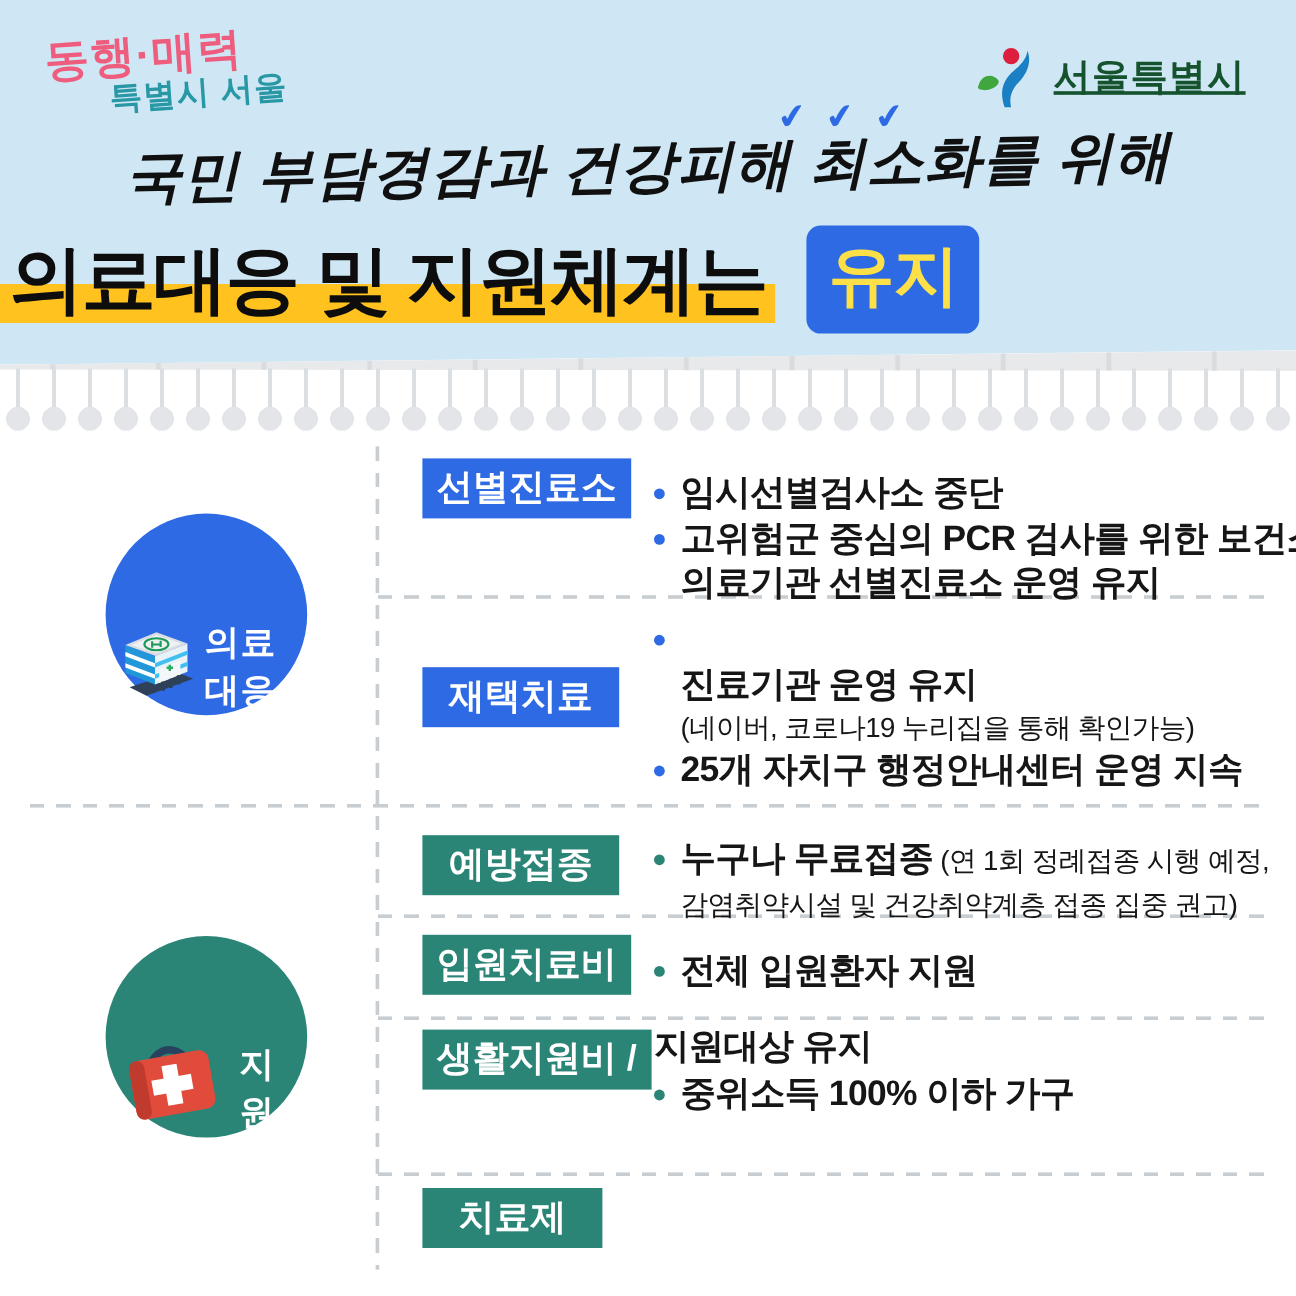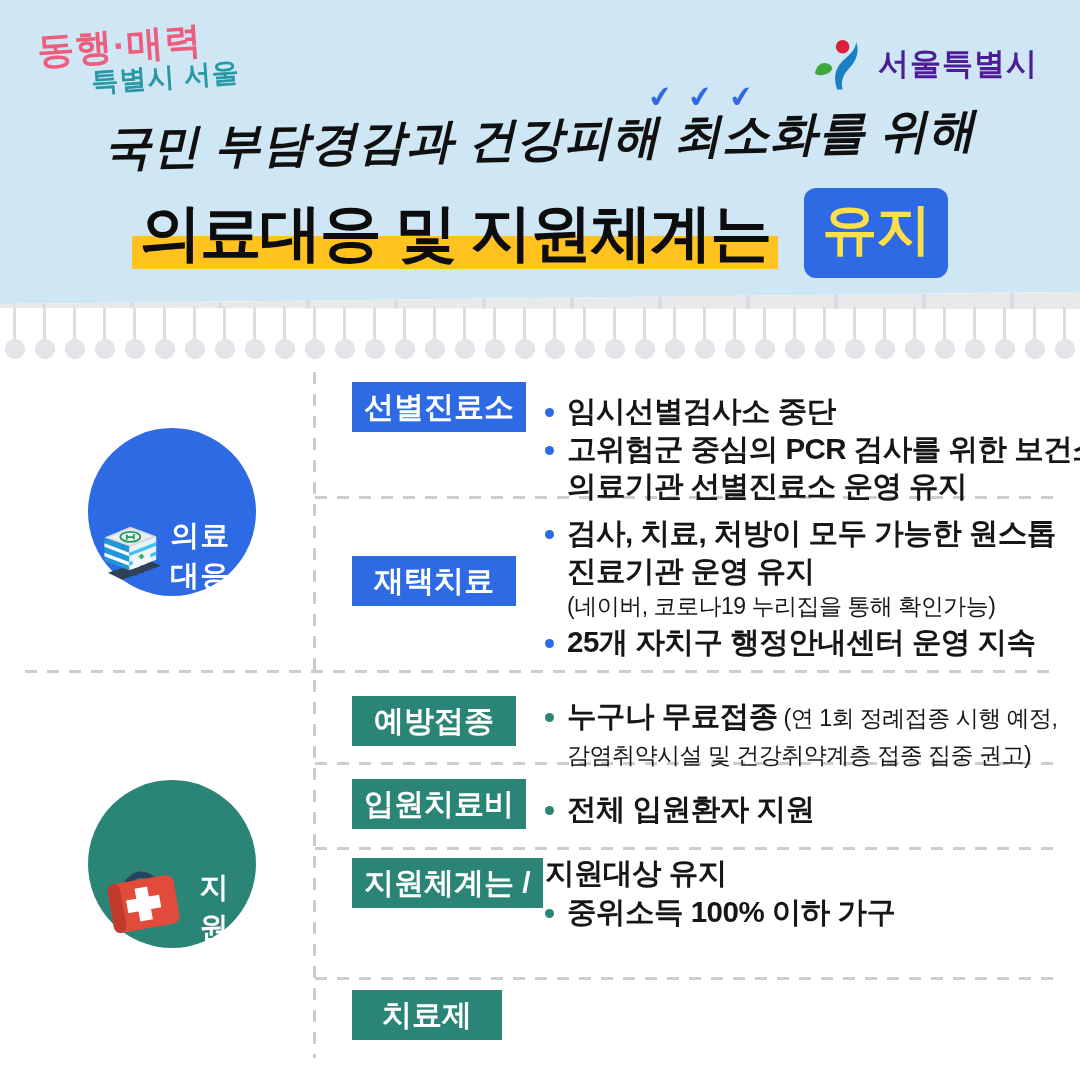--- a/index.html
+++ b/index.html
@@ -11,31 +11,31 @@
   
   .header {
     position:absolute; top:0; left:0; width:1080px; height:304px;
     background:#cfe6f4;
     clip-path:polygon(0 0,100% 0,100% 96%,0 100%);
   }
   .slogan { position:absolute; top:26px; left:38px; transform:rotate(-4deg); line-height:1.05; }
   .slogan .l1 { font-size:37px; font-weight:800; color:#ee5d7d; letter-spacing:1px; }
   .slogan .l2 { font-size:27px; font-weight:800; color:#2798a4; margin-left:52px; letter-spacing:1px; }
   .citylogo { position:absolute; top:36px; right:42px; display:flex; align-items:center; gap:10px; }
-  .citylogo .txt { font-size:31px; font-weight:700; color:#4c1d95; letter-spacing:1px; }
+  .citylogo .txt { font-size:31px; font-weight:700; color:#14532d; letter-spacing:1px;text-decoration:underline; }
   .checks { position:absolute; top:80px; left:648px; display:flex; gap:16px; }
   .checks span { color:#2d6ae4; font-size:29px; font-weight:900; transform:rotate(-8deg); }
   .script-title {
     position:absolute; top:108px; left:0; width:100%; text-align:center;
     font-size:47px; font-weight:700; color:#101010; letter-spacing:1px;
     transform:rotate(-1.2deg); font-style:italic;
   }
   .main-title-row {
     position:absolute; top:188px; left:0; width:100%;
-    display:flex; justify-content:center; align-items:center; gap:26px;
+    display:flex; justify-content:flex-start; align-items:center; gap:26px;
   }
   .mt-text {
     font-size:62px; font-weight:800; color:#0d0d0d; letter-spacing:-2px;
     background:linear-gradient(180deg, rgba(0,0,0,0) 54%, #ffc21f 54%, #ffc21f 93%, rgba(0,0,0,0) 93%);
     padding:0 8px;
   }
   .badge {
     font-size:55px; font-weight:800; color:#fde047; background:#2d6ae4;
     border-radius:12px; padding:5px 18px 11px; letter-spacing:-1px;
   }
@@ -187,31 +187,31 @@
         <rect x="49" y="57" width="42" height="16" fill="#ffffff"></rect>
       </g>
     </svg>
     <div class="clabel">지원</div>
   </div>
 
   <div class="lbl lbl-blue lbl-screening">선별진료소</div>
   <div class="lbl lbl-blue lbl-hometreat">재택치료</div>
   <div class="lbl lbl-teal lbl-vaccine">예방접종</div>
   <div class="lbl lbl-teal lbl-hospfee">입원치료비</div>
-  <div class="lbl lbl-teal lbl-living">지원체계는 /</div>
+  <div class="lbl lbl-teal lbl-living">생활지원비 /</div>
   <div class="lbl lbl-teal lbl-medicine">치료제</div>
 
   <div class="items items-screening sec-blue">
     <div class="line"><span class="dot"></span><span>임시선별검사소 중단</span></div>
     <div class="line"><span class="dot"></span><span>고위험군 중심의 PCR 검사를 위한 보건소,</span></div>
     <div class="line noB"><span>의료기관 선별진료소 운영 유지</span></div>
   </div>
 
   <div class="items items-hometreat sec-blue">
-    <div class="line"><span class="dot"></span><span>검사, 치료, 처방이 모두 가능한 원스톱</span></div>
+    <div class="line"><span class="dot"></span></div>
     <div class="line noB"><span>진료기관 운영 유지</span></div>
     <div class="line noB small"><span>(네이버, 코로나19 누리집을 통해 확인가능)</span></div>
     <div class="line"><span class="dot"></span><span>25개 자치구 행정안내센터 운영 지속</span></div>
   </div>
 
   <div class="items items-vaccine sec-teal">
     <div class="line"><span class="dot"></span><span>누구나 무료접종</span><span class="note"> (연 1회 정례접종 시행 예정,</span></div>
     <div class="line noB small"><span>감염취약시설 및 건강취약계층 접종 집중 권고)</span></div>
   </div>
 

